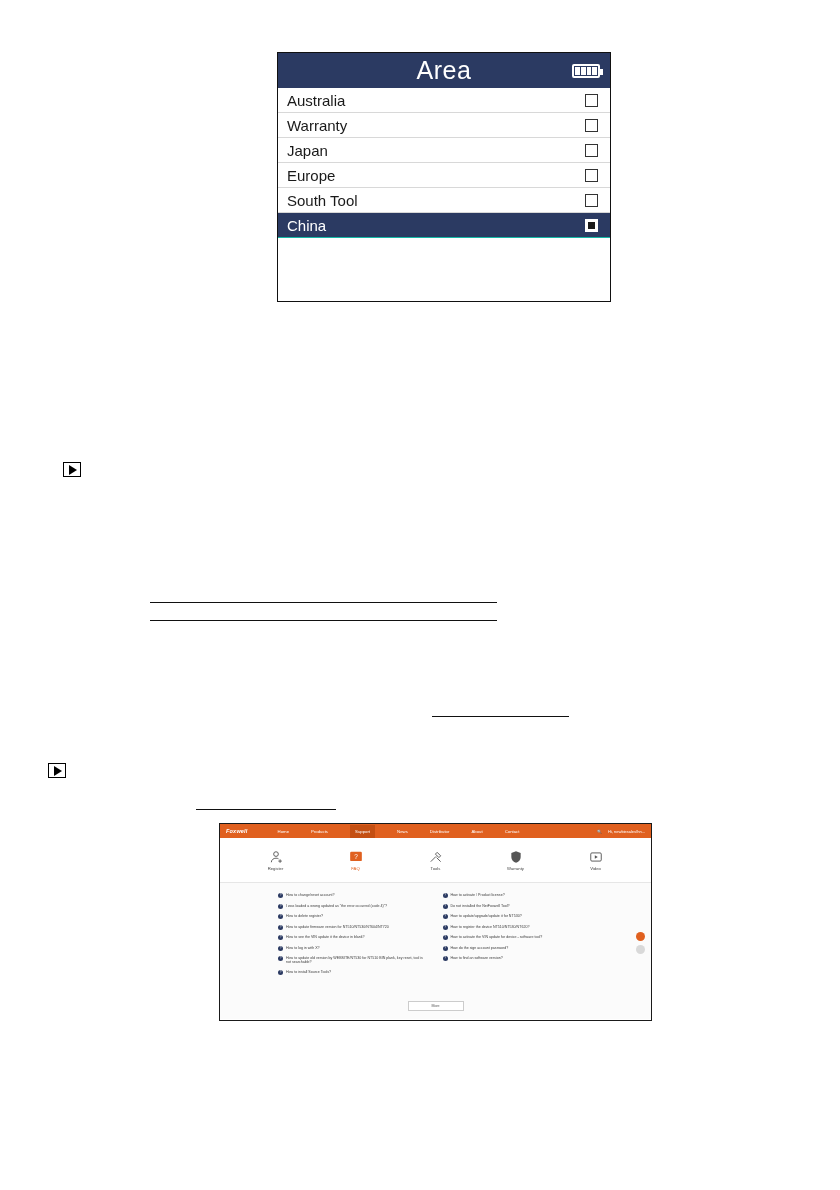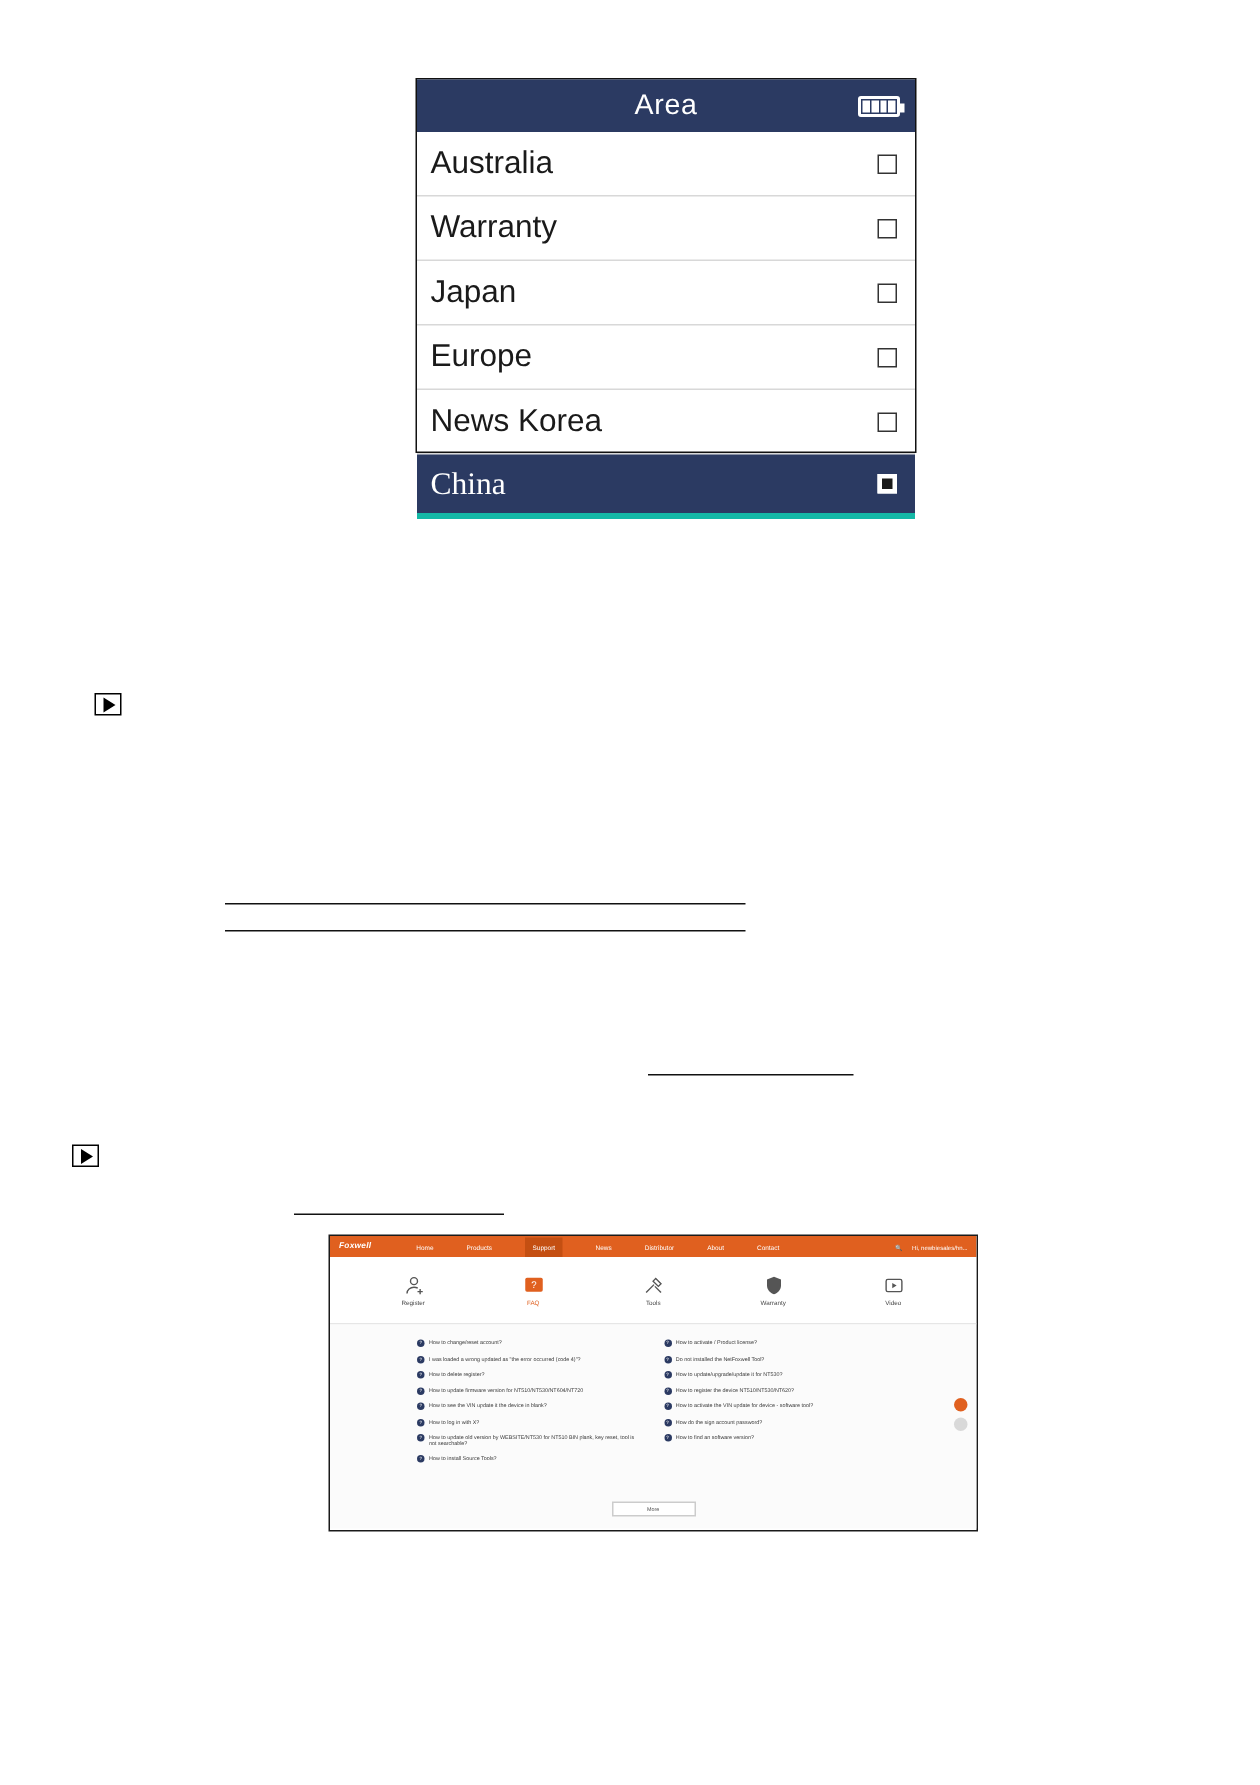--- a/index.html
+++ b/index.html
@@ -29,21 +29,21 @@
   .device-header {
     height: 35px;
     background: #2b3a62;
     color: #ffffff;
     display: flex;
     align-items: center;
     justify-content: center;
     position: relative;
   }
   .device-title {
-    font-size: 19px;
+    font-size: 25px;
     letter-spacing: 0.5px;
   }
   .battery {
     position: absolute;
     right: 10px;
     top: 50%;
     transform: translateY(-50%);
     width: 28px;
     height: 14px;
     border: 2px solid #ffffff;
@@ -69,35 +69,34 @@
     height: 100%;
     background: #ffffff;
   }
 
   .device-list {
     list-style: none;
     margin: 0;
     padding: 0;
   }
   .device-list li {
-    height: 43px;
+    height: 25px;
     display: flex;
     align-items: center;
     justify-content: space-between;
     padding: 0 12px 0 9px;
     border-bottom: 1px solid #d8d8d8;
-    font-size: 21px;
+    font-size: 15px;
     color: #1a1a1a;
     box-sizing: border-box;
   }
   .device-list li.selected {
     background: #2b3a62;
     color: #ffffff;
-    border-bottom: 4px solid #14b8a6;
-    font-family: Liberation Serif, serif;
+    border-bottom: 1px solid #14b8a6;
   }
   .chk {
     width: 13px;
     height: 13px;
     border: 1px solid #333333;
     background: #ffffff;
     box-sizing: border-box;
     position: relative;
     flex: 0 0 auto;
   }
@@ -311,21 +310,21 @@
     </li>
     <li>
       <span>Japan</span>
       <span class="chk"></span>
     </li>
     <li>
       <span>Europe</span>
       <span class="chk"></span>
     </li>
     <li>
-      <span>News Korea</span>
+      <span>South Tool</span>
       <span class="chk"></span>
     </li>
     <li class="selected">
       <span>China</span>
       <span class="chk checked"></span>
     </li>
   </ul>
   <div class="device-blank"></div>
 </div>
 

